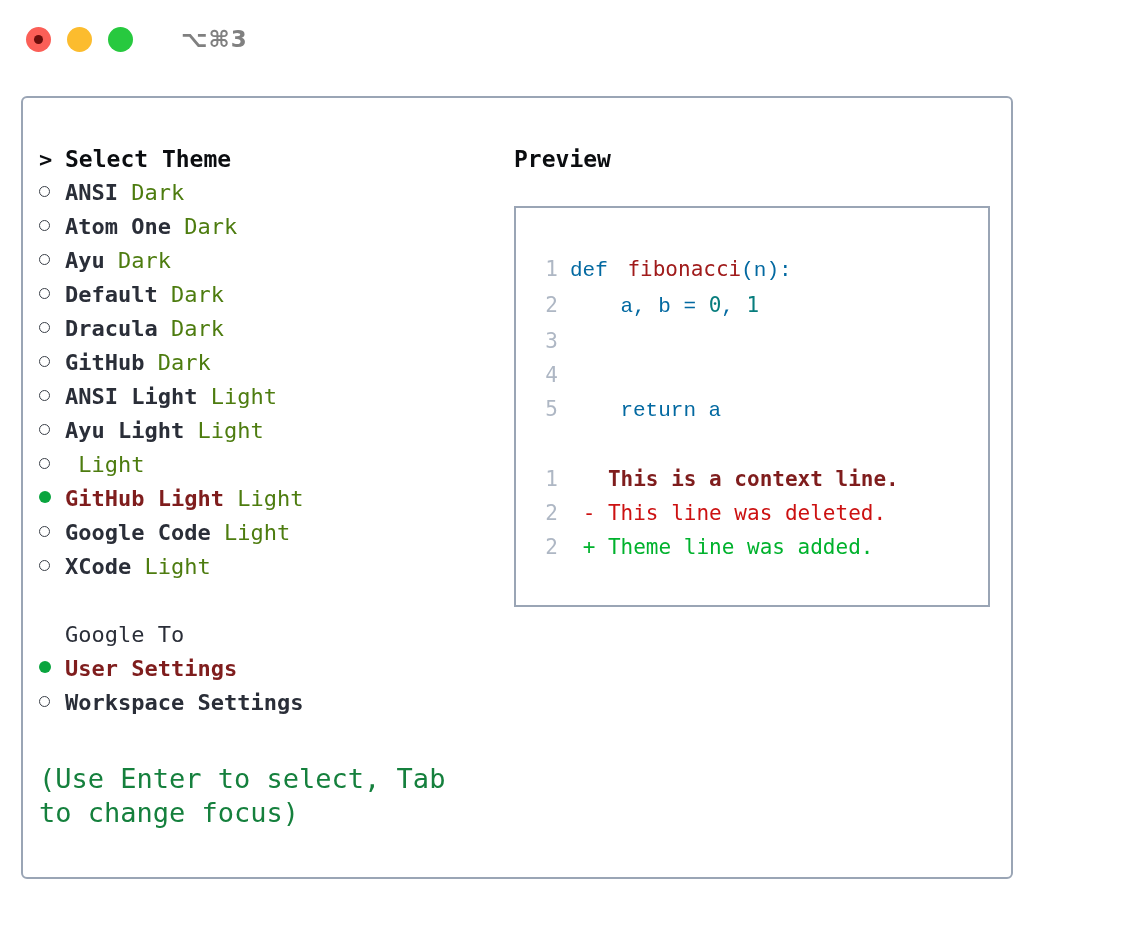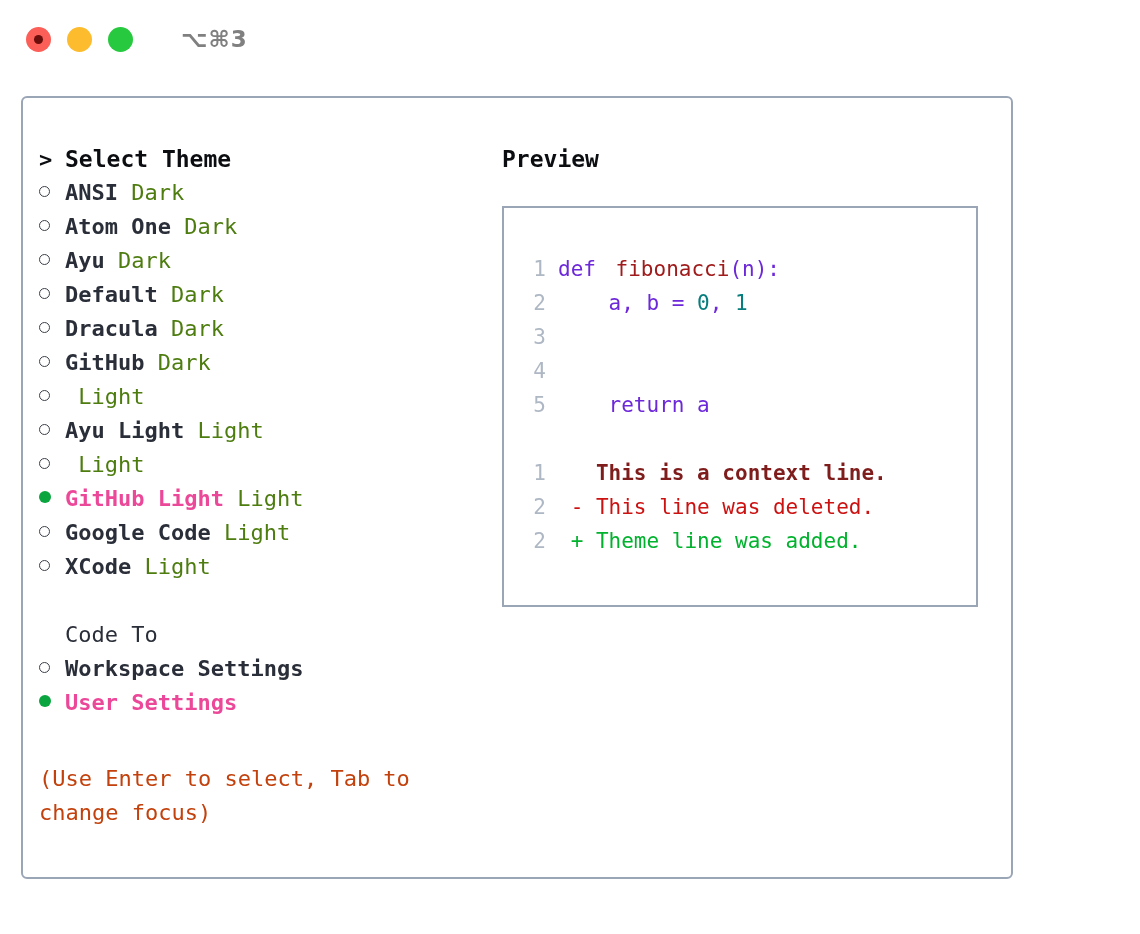--- a/index.html
+++ b/index.html
@@ -129,40 +129,40 @@
     display: inline-block;
     width: 12px;
     height: 12px;
     border-radius: 50%;
     background: #0aa53f;
     position: relative;
     top: -3px;
   }
 
   .theme-name { color: #2a2e38; font-weight: bold; }
-  .theme-name.selected { color: #ec4899; text-align: center; }
+  .theme-name.selected { color: #7f1d1d; text-align: center; }
   .theme-tag  { color: #4d7c0f; }
 
   .apply-label { color: #2a2e38; font-size: 22px; }
 
   .hint {
     position: absolute;
     left: 16px;
     top: 664px;
     width: 420px;
-    font-size: 22px;
-    line-height: 34px;
-    color: #c2410c;
+    font-size: 27px;
+    line-height: 34px;
+    color: #15803d;
     white-space: pre-wrap;
   }
 
   
   .right-col {
     position: absolute;
-    left: 479px;
+    left: 491px;
     top: 44px;
     width: 480px;
   }
   .preview-title {
     font-size: 23px;
     font-weight: 700;
     color: #0b0d10;
     line-height: 34px;
   }
   .preview-box {
@@ -185,21 +185,21 @@
     flex: 0 0 24px;
     width: 24px;
     text-align: right;
     color: #aeb7c4;
     margin-right: 12px;
   }
 
   .tok-fn    { color: #a01b1b; margin-left: 7px; }
   .tok-num   { color: #077d7d; }
   .tok-call  { color: #1c86c4; }
-  .tok-plain { color: #6d28d9; }
+  .tok-plain { color: #0369a1; font-family: Liberation Mono, monospace; }
 
   .diff-gap { height: 34px; }
   .diff-ctx { color: #7f1d1d; font-weight: bold; }
   .diff-del { color: #cc1111; }
   .diff-add { color: #00b22d; }
 </style>
 </head>
 <body>
 
 <div class="window">
@@ -221,37 +221,37 @@
         <span class="marker">&gt; </span><span>Select Theme</span>
       </div>
 
       <div id="theme-list">
           <div class="line"><span class="marker"><span class="radio-ring"></span></span><span class="theme-name">ANSI</span><span class="theme-tag"> Dark</span></div>
           <div class="line"><span class="marker"><span class="radio-ring"></span></span><span class="theme-name">Atom One</span><span class="theme-tag"> Dark</span></div>
           <div class="line"><span class="marker"><span class="radio-ring"></span></span><span class="theme-name">Ayu</span><span class="theme-tag"> Dark</span></div>
           <div class="line"><span class="marker"><span class="radio-ring"></span></span><span class="theme-name">Default</span><span class="theme-tag"> Dark</span></div>
           <div class="line"><span class="marker"><span class="radio-ring"></span></span><span class="theme-name">Dracula</span><span class="theme-tag"> Dark</span></div>
           <div class="line"><span class="marker"><span class="radio-ring"></span></span><span class="theme-name">GitHub</span><span class="theme-tag"> Dark</span></div>
-          <div class="line"><span class="marker"><span class="radio-ring"></span></span><span class="theme-tag"> Light</span></div>
+          <div class="line"><span class="marker"><span class="radio-ring"></span></span><span class="theme-name">ANSI Light</span><span class="theme-tag"> Light</span></div>
           <div class="line"><span class="marker"><span class="radio-ring"></span></span><span class="theme-name">Ayu Light</span><span class="theme-tag"> Light</span></div>
           <div class="line"><span class="marker"><span class="radio-ring"></span></span><span class="theme-tag"> Light</span></div>
           <div class="line"><span class="marker"><span class="radio-filled"></span></span><span class="theme-name selected">GitHub Light</span><span class="theme-tag"> Light</span></div>
           <div class="line"><span class="marker"><span class="radio-ring"></span></span><span class="theme-name">Google Code</span><span class="theme-tag"> Light</span></div>
           <div class="line"><span class="marker"><span class="radio-ring"></span></span><span class="theme-name">XCode</span><span class="theme-tag"> Light</span></div>
         </div>
 
       <div style="height:34px"></div>
 
       <div class="line">
-        <span class="marker"></span><span class="apply-label">Code To</span>
+        <span class="marker"></span><span class="apply-label">Google To</span>
       </div>
 
       <div id="apply-list">
+          <div class="line"><span class="marker"><span class="radio-filled"></span></span><span class="theme-name selected">User Settings</span></div>
           <div class="line"><span class="marker"><span class="radio-ring"></span></span><span class="theme-name">Workspace Settings</span></div>
-          <div class="line"><span class="marker"><span class="radio-filled"></span></span><span class="theme-name selected">User Settings</span></div>
         </div>
     </div>
 
     <div class="hint">(Use Enter to select, Tab to change focus)</div>
 
     <div class="right-col">
       <div class="preview-title">Preview</div>
       <div class="preview-box">
         <div id="code-block">
             <div class="code-line"><span class="lnum">1</span><span><span class="tok-plain">def </span><span class="tok-fn">fibonacci</span><span class="tok-plain">(n):</span></span></div>

